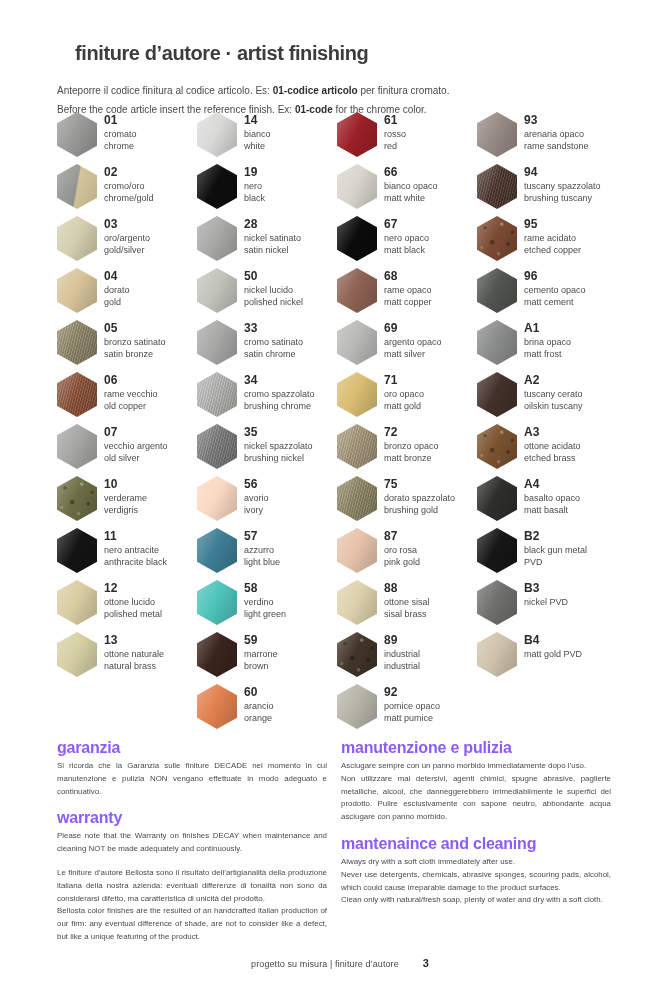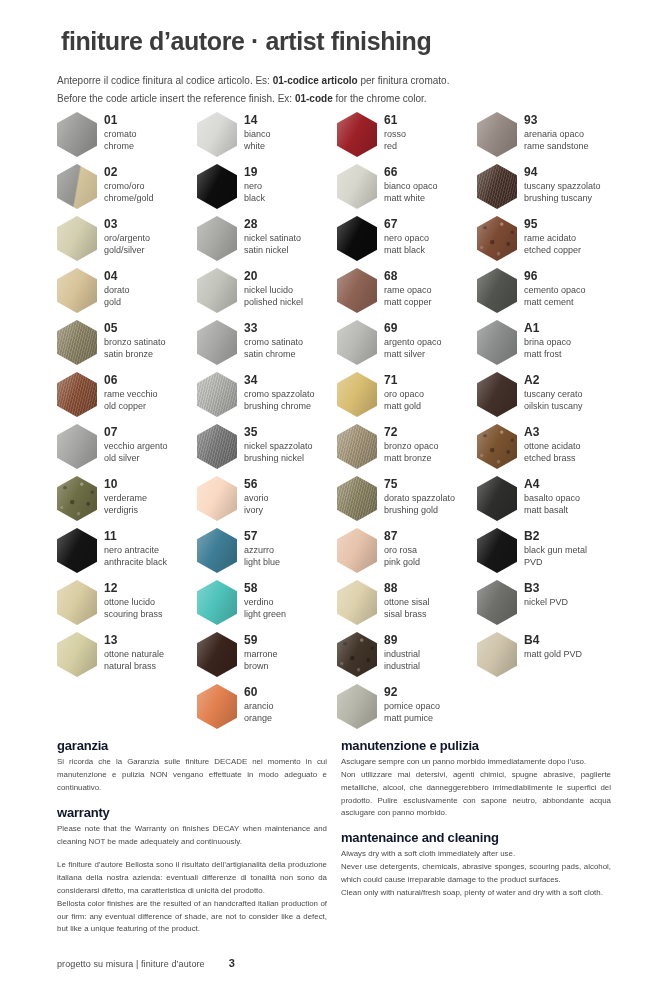--- a/index.html
+++ b/index.html
@@ -24,26 +24,26 @@
   }
 
   
   .header {
     position: absolute;
     left: 57px;
     top: 24px;
     width: 560px;
   }
   .page-title {
-    font-size: 25px;
+    font-size: 20px;
     font-weight: bold;
     letter-spacing: -0.4px;
     color: #3c3c3c;
     line-height: 1.1;
-    margin: 4px;
+    margin: 18px;
     white-space: nowrap;
   }
   .intro {
     margin-top: 16px;
     font-size: 10px;
     line-height: 1.85;
     color: #4a4a4a;
   }
   .intro .b { font-weight: bold; color: #2e2e2e; }
 
@@ -138,23 +138,23 @@
   .bottom {
     position: absolute;
     left: 57px;
     top: 738px;
     width: 562px;
     display: grid;
     grid-template-columns: 284px 284px;
   }
   .col-txt { padding-right: 14px; }
   .sec-title {
-    font-size: 13px;
+    font-size: 16px;
     font-weight: bold;
-    color: #0f172a;
+    color: #8b5cf6;
     letter-spacing: -0.2px;
     line-height: 1.25;
     margin: 0 0 2px 0;
   }
   .sec-title.en { margin-top: 10px; }
   .sec-body {
     font-size: 7.9px;
     line-height: 1.62;
     color: #4a4a4a;
     margin: 0;
@@ -163,21 +163,21 @@
   .sec-body + .sec-body { margin-top: 0; }
   .sec-gap { height: 11px; }
 
   
   .footer {
     position: absolute;
     left: 57px;
     right: 45px;
     top: 957px;
     display: flex;
-    justify-content: flex-start;
+    justify-content: center;
     align-items: baseline;
     gap: 8px;
   }
   .footer-text {
     font-size: 9px;
     color: #4a4a4a;
     letter-spacing: 0.1px;
   }
   .footer-page {
     font-size: 11px;
@@ -325,21 +325,21 @@
         <div class="swatch-row">
           <div class="hex-wrap">
             <div class="hex" style="background-color: rgb(217, 205, 162);">
               <div class="speck"></div>
               <div class="sheen"></div>
             </div>
           </div>
           <div class="swatch-text">
             <div class="sw-code">12</div>
             <div class="sw-it">ottone lucido</div>
-            <div class="sw-en">scouring brass</div>
+            <div class="sw-en">polished metal</div>
           </div>
         </div>
         <div class="swatch-row">
           <div class="hex-wrap">
             <div class="hex" style="background-color: rgb(214, 207, 164);">
               <div class="speck"></div>
               <div class="sheen"></div>
             </div>
           </div>
           <div class="swatch-text">
@@ -390,21 +390,21 @@
           </div>
         </div>
         <div class="swatch-row">
           <div class="hex-wrap">
             <div class="hex" style="background-color: rgb(194, 195, 187);">
               <div class="speck"></div>
               <div class="sheen"></div>
             </div>
           </div>
           <div class="swatch-text">
-            <div class="sw-code">20</div>
+            <div class="sw-code">50</div>
             <div class="sw-it">nickel lucido</div>
             <div class="sw-en">polished nickel</div>
           </div>
         </div>
         <div class="swatch-row">
           <div class="hex-wrap">
             <div class="hex" style="background-color: rgb(168, 169, 167);">
               <div class="speck"></div>
               <div class="sheen"></div>
             </div>

